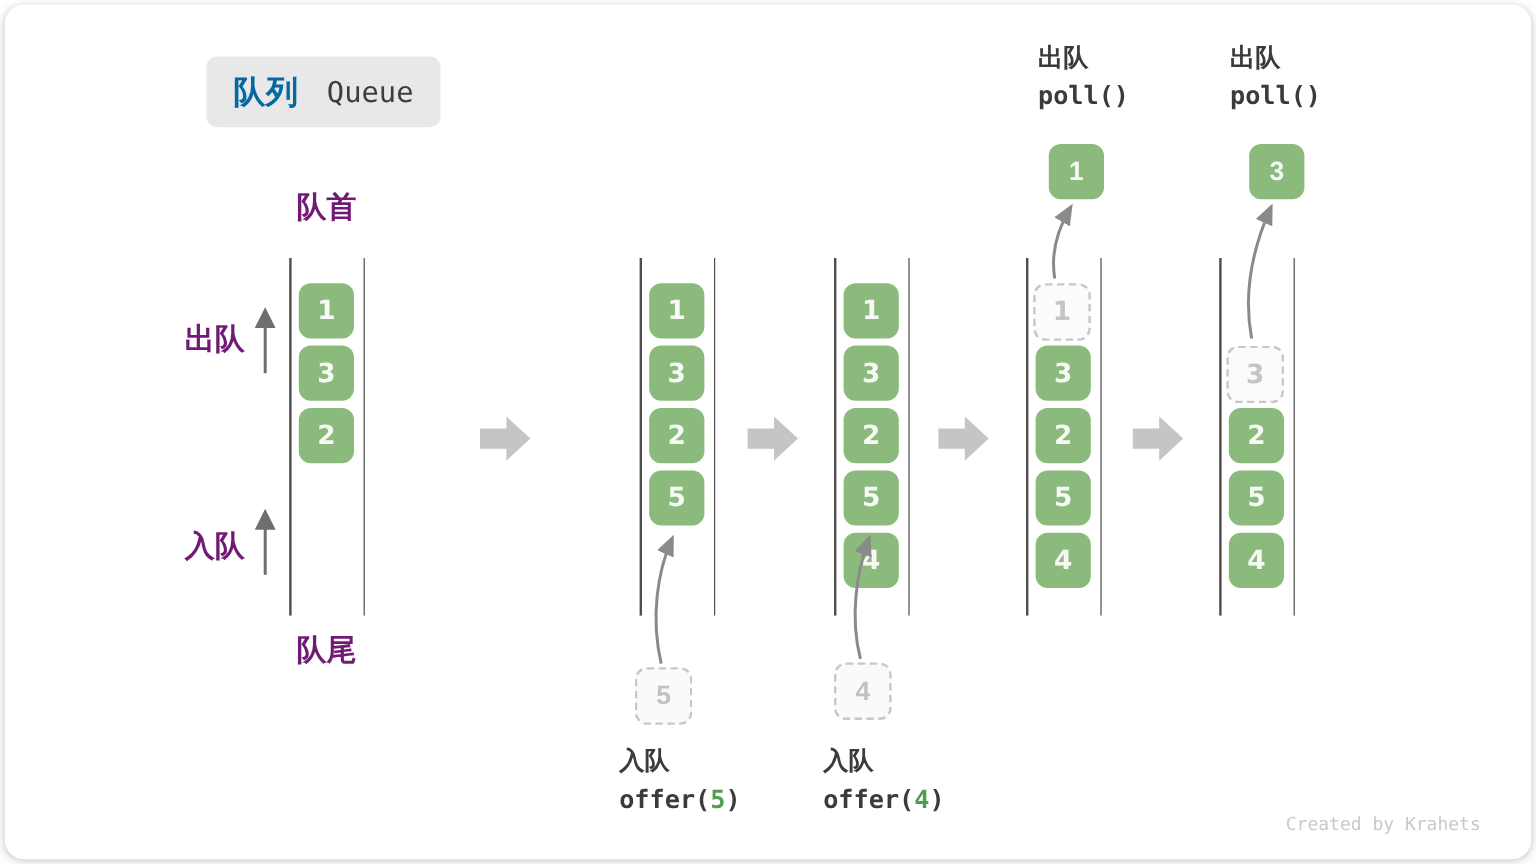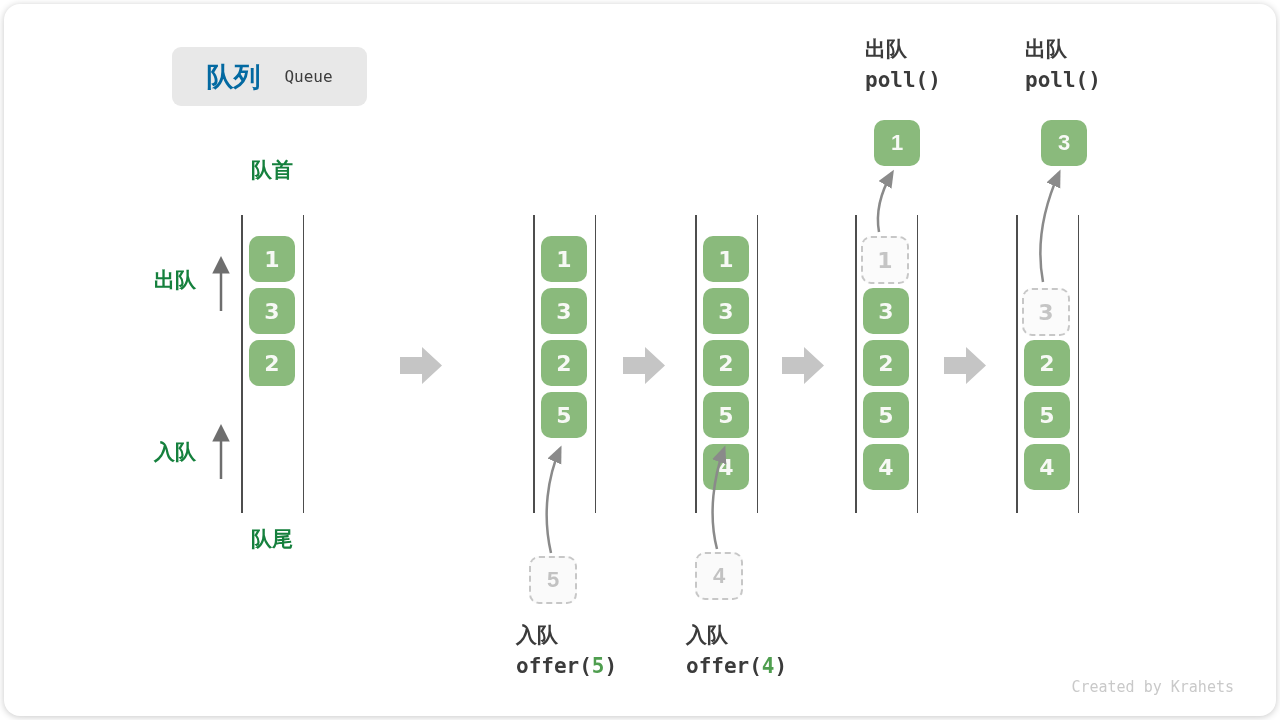--- a/index.html
+++ b/index.html
@@ -3,23 +3,23 @@
 <meta charset="utf-8">
 <style>
   html,body{margin:0;padding:0;width:1280px;height:720px;background:#ffffff;
     font-family:"Liberation Sans","DejaVu Sans",sans-serif;overflow:hidden;}
   .card{position:absolute;left:4px;top:4px;right:4px;bottom:4px;background:#ffffff;
     border-radius:16px;box-shadow:0 1px 7px rgba(0,0,0,0.22);}
   
   .title-badge{position:absolute;left:168px;top:43px;width:195px;height:59px;background:#e8e8e8;
     border-radius:9px;display:flex;align-items:center;justify-content:center;gap:10px;}
   .title-zh{font-size:27px;font-weight:700;color:#0369a1;}
-  .title-en{font-family:"DejaVu Sans Mono","Liberation Mono",monospace;font-size:16px;color:#3d3d3d;margin-left:14px;}
+  .title-en{font-family:"DejaVu Sans Mono","Liberation Mono",monospace;font-size:24px;color:#3d3d3d;margin-left:14px;}
   
-  .side-label{position:absolute;font-size:21px;font-weight:700;color:#15803d;}
+  .side-label{position:absolute;font-size:25px;font-weight:700;color:#701a75;}
   .lbl-front{left:237px;top:152px;width:62px;text-align:center;}
   .lbl-rear{left:237px;top:521px;width:62px;text-align:center;}
   .lbl-dequeue{left:150px;top:262px;}
   .lbl-enqueue{left:150px;top:434px;}
   
   .queue{position:absolute;top:211px;width:63px;height:298px;}
   .q1{left:237px;} .q2{left:529px;} .q3{left:691px;} .q4{left:851px;} .q5{left:1012px;}
   .wall{position:absolute;top:0;width:1.5px;height:298px;background:#4d4d4d;}
   .wall-l{left:0;} .wall-r{right:0;}
   .cell{position:absolute;left:8px;width:46px;height:46px;border-radius:10px;

